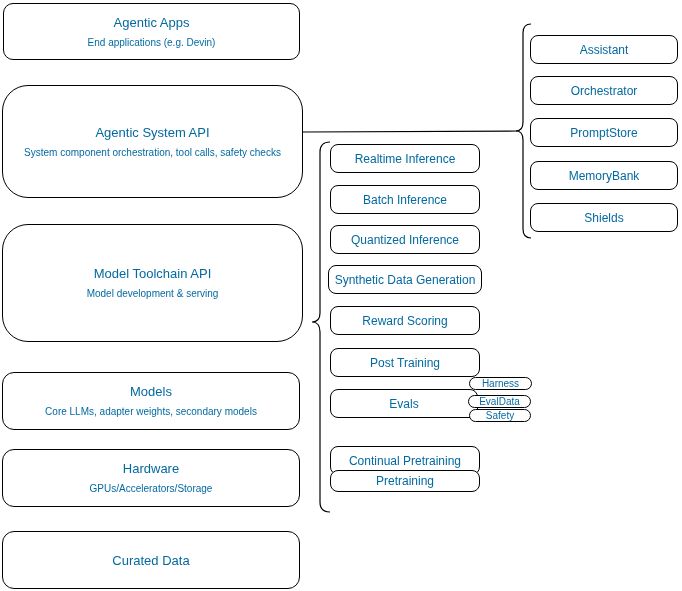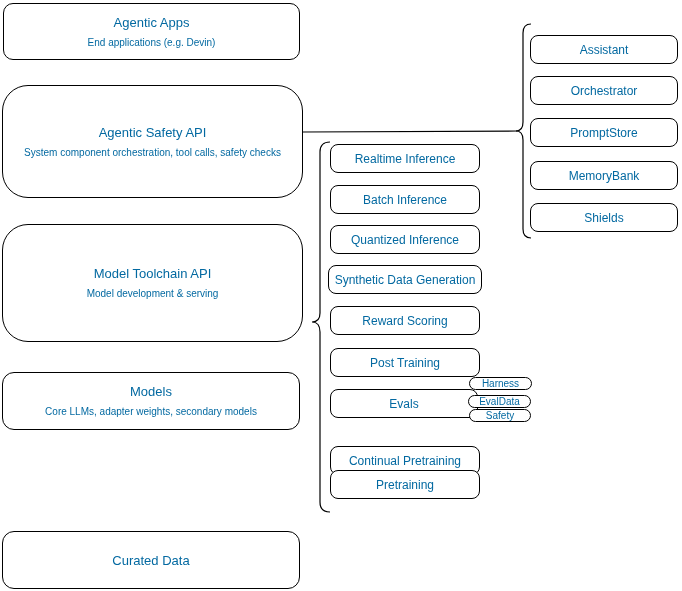--- a/index.html
+++ b/index.html
@@ -36,34 +36,38 @@
     <path d="M531 24 Q523 24 523 33 L523 122 Q523 131 516 131 Q523 131 523 140 L523 229 Q523 238 531 238" stroke="#000" stroke-width="1.2" fill="none"></path>
     <path d="M330 142 Q320 142 320 152 L320 313 Q320 322 312 322 Q320 322 320 332 L320 502 Q320 512 330 512" stroke="#000" stroke-width="1.2" fill="none"></path>
   </svg>
 
   <div class="node" style="left:3px;top:3px;width:297px;height:57px;border-radius:10px;">
     <div class="title">Agentic Apps</div>
     <div class="subtitle">End applications (e.g. Devin)</div>
   </div>
 
   <div class="node" style="left:2px;top:85px;width:301px;height:113px;border-radius:26px;">
-    <div class="title">Agentic Safety API</div>
+    <div class="title">Agentic System API</div>
     <div class="subtitle">System component orchestration, tool calls, safety checks</div>
   </div>
 
   <div class="node" style="left:2px;top:224px;width:301px;height:118px;border-radius:26px;">
     <div class="title">Model Toolchain API</div>
     <div class="subtitle">Model development &amp; serving</div>
   </div>
 
   <div class="node" style="left:2px;top:372px;width:298px;height:58px;border-radius:12px;">
     <div class="title">Models</div>
     <div class="subtitle">Core LLMs, adapter weights, secondary models</div>
   </div>
 
+  <div class="node" style="left:2px;top:449px;width:298px;height:58px;border-radius:12px;">
+    <div class="title">Hardware</div>
+    <div class="subtitle">GPUs/Accelerators/Storage</div>
+  </div>
 
   <div class="node" style="left:2px;top:531px;width:298px;height:58px;border-radius:12px;">
     <div class="title">Curated Data</div>
   </div>
 
   <div class="chip" style="left:330px;top:144px;width:150px;height:29px;">
       <span>Realtime Inference</span>
     </div>
 
   <div class="chip" style="left:330px;top:185px;width:150px;height:29px;">
@@ -87,21 +91,21 @@
     </div>
 
   <div class="chip" style="left:330px;top:389px;width:148px;height:29px;">
       <span>Evals</span>
     </div>
 
   <div class="chip" style="left:330px;top:430px;width:150px;height:29px;margin-top:16px;">
       <span>Continual Pretraining</span>
     </div>
 
-  <div class="chip" style="left:330px;top:470px;width:150px;height:29px;">
+  <div class="chip" style="left:330px;top:470px;width:150px;height:22px;">
       <span>Pretraining</span>
     </div>
 
   <div class="pill" style="left:469px;top:377px;width:63px;height:13px;">
       <span>Harness</span>
     </div>
 
   <div class="pill" style="left:468px;top:395px;width:63px;height:13px;">
       <span>EvalData</span>
     </div>

